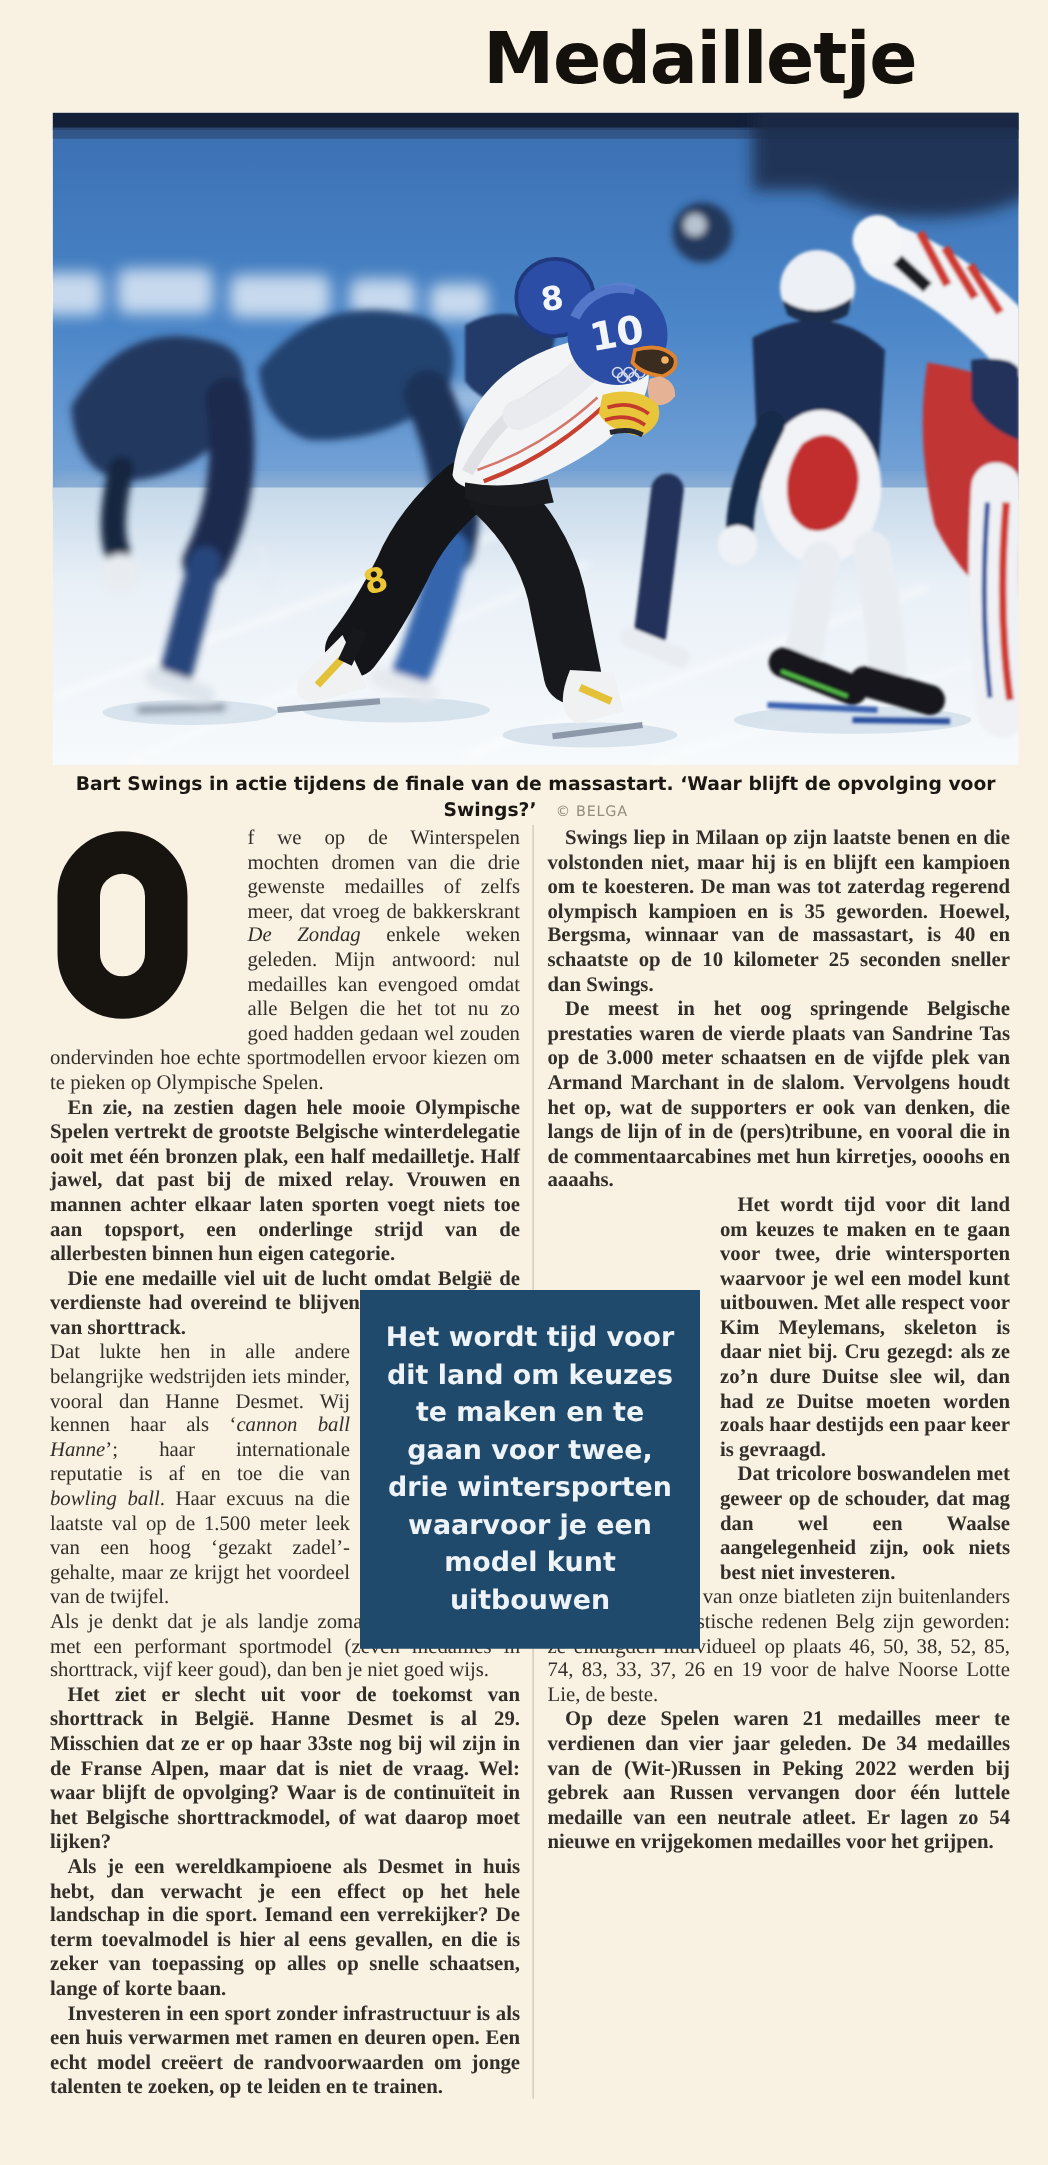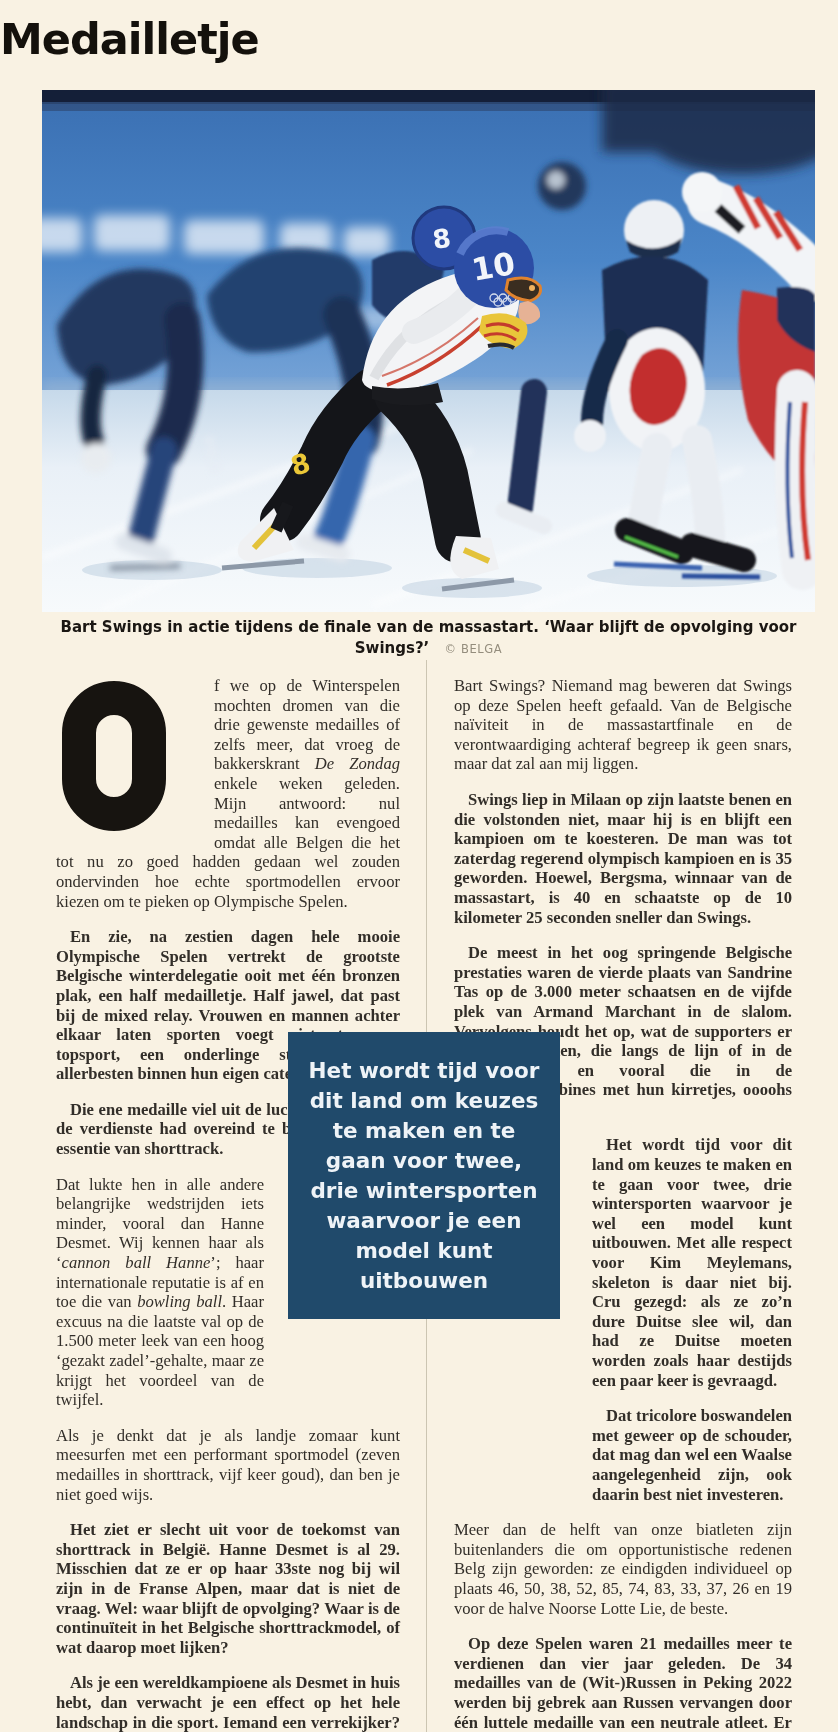--- a/index.html
+++ b/index.html
@@ -3,23 +3,23 @@
 <meta charset="utf-8">
 <style>
   html,body{margin:0;padding:0;}
   body{
     width:838px;height:1732px;position:relative;overflow:hidden;
     background:#f9f2e3;
     font-family:"Liberation Serif", serif;
     color:#322e29;
   }
   .title{
-    position:absolute;top:14px;left:0;width:733px;text-align:left;
+    position:absolute;top:14px;left:0;width:733px;text-align:right;
     font-family:"DejaVu Sans", sans-serif;font-weight:bold;
-    font-size:43px;letter-spacing:-1px;color:#14110c;margin:0;
+    font-size:57px;letter-spacing:-1px;color:#14110c;margin:0;
   }
   .photo-frame{
     position:absolute;left:42px;top:90px;width:773px;height:522px;overflow:hidden;
   }
   .photo-frame svg{display:block;}
   .caption{
     position:absolute;left:42px;top:617px;width:773px;text-align:center;
     font-family:"DejaVu Sans", sans-serif;font-weight:bold;font-size:15px;
     color:#1b1713;line-height:21px;
   }
@@ -28,21 +28,21 @@
     margin-left:10px;
   }
   .article{
     position:absolute;left:40px;top:660px;width:768px;
     display:flex;align-items:stretch;
   }
   .col{font-size:16.6px;line-height:19.6px;text-align:justify;hyphens:auto;}
   .col-left{width:376px;}
   .col-right{width:370px;}
   .divider{width:1px;background:#ccc5b2;margin-left:10px;margin-right:11px;}
-  .col p{margin:16px;}
+  .col p{margin:0;}
   .col p.indent{text-indent:14px;font-weight:bold;}
   .block.narrow-right{width:240px;}
   .block.narrow-left{margin-left:138px;}
   .dropring{
     float:left;width:104px;height:150px;box-sizing:border-box;
     border:34px solid #171410;border-radius:56px;
     margin:5px 48px 3px 6px;
   }
   .sr{position:absolute;width:1px;height:1px;overflow:hidden;clip:rect(0 0 0 0);}
   em{font-style:italic;}
@@ -230,27 +230,26 @@
       <div class="block">
         <p><span>Als je denkt dat je als landje zomaar kunt meesurfen met een performant sportmodel (zeven medailles in shorttrack, vijf keer goud), dan ben je niet goed wijs.</span></p>
         <p class="indent"><span>Het ziet er slecht uit voor de toekomst van shorttrack in België. Hanne Desmet is al 29. Misschien dat ze er op haar 33ste nog bij wil zijn in de Franse Alpen, maar dat is niet de vraag. Wel: waar blijft de opvolging? Waar is de continuïteit in het Belgische shorttrackmodel, of wat daarop moet lijken?</span></p>
         <p class="indent"><span>Als je een wereldkampioene als Desmet in huis hebt, dan verwacht je een effect op het hele landschap in die sport. Iemand een verrekijker? De term toevalmodel is hier al eens gevallen, en die is zeker van toepassing op alles op snelle schaatsen, lange of korte baan.</span></p>
         <p class="indent"><span>Investeren in een sport zonder infrastructuur is als een huis verwarmen met ramen en deuren open. Een echt model creëert de randvoorwaarden om jonge talenten te zoeken, op te leiden en te trainen.</span></p>
       </div>
     </div>
   <div class="divider"></div>
   <div class="col col-right">
       <div class="block">
-        <p><span>Bart Swings? Niemand mag beweren dat Swings op deze Spelen heeft gefaald. Van de Belgische naïviteit in de massastartfinale en de verontwaardiging achteraf begreep ik geen snars, maar dat zal aan mij liggen.</span></p>
         <p class="indent"><span>Swings liep in Milaan op zijn laatste benen en die volstonden niet, maar hij is en blijft een kampioen om te koesteren. De man was tot zaterdag regerend olympisch kampioen en is 35 geworden. Hoewel, Bergsma, winnaar van de massastart, is 40 en schaatste op de 10 kilometer 25 seconden sneller dan Swings.</span></p>
         <p class="indent"><span>De meest in het oog springende Belgische prestaties waren de vierde plaats van Sandrine Tas op de 3.000 meter schaatsen en de vijfde plek van Armand Marchant in de slalom. Vervolgens houdt het op, wat de supporters er ook van denken, die langs de lijn of in de (pers)tribune, en vooral die in de commentaarcabines met hun kirretjes, oooohs en aaaahs.</span></p>
       </div>
       <div class="block narrow-left">
         <p class="indent"><span>Het wordt tijd voor dit land om keuzes te maken en te gaan voor twee, drie wintersporten waarvoor je wel een model kunt uitbouwen. Met alle respect voor Kim Meylemans, skeleton is daar niet bij. Cru gezegd: als ze zo’n dure Duitse slee wil, dan had ze Duitse moeten worden zoals haar destijds een paar keer is gevraagd.</span></p>
-        <p class="indent"><span>Dat tricolore boswandelen met geweer op de schouder, dat mag dan wel een Waalse aangelegenheid zijn, ook daarin best niet investeren.</span></p>
+        <p class="indent"><span>Dat tricolore boswandelen met geweer op de schouder, dat mag dan wel een Waalse aangelegenheid zijn, ook niets best niet investeren.</span></p>
       </div>
       <div class="block">
         <p><span>Meer dan de helft van onze biatleten zijn buitenlanders die om opportunistische redenen Belg zijn geworden: ze eindigden individueel op plaats 46, 50, 38, 52, 85, 74, 83, 33, 37, 26 en 19 voor de halve Noorse Lotte Lie, de beste.</span></p>
         <p class="indent"><span>Op deze Spelen waren 21 medailles meer te verdienen dan vier jaar geleden. De 34 medailles van de (Wit-)Russen in Peking 2022 werden bij gebrek aan Russen vervangen door één luttele medaille van een neutrale atleet. Er lagen zo 54 nieuwe en vrijgekomen medailles voor het grijpen.</span></p>
       </div>
     </div>
   <div class="pullquote">
     <span>Het wordt tijd voor dit land om keuzes te maken en te gaan voor twee, drie wintersporten waar­voor je een model kunt uitbouwen</span>
   </div>
 </div>

